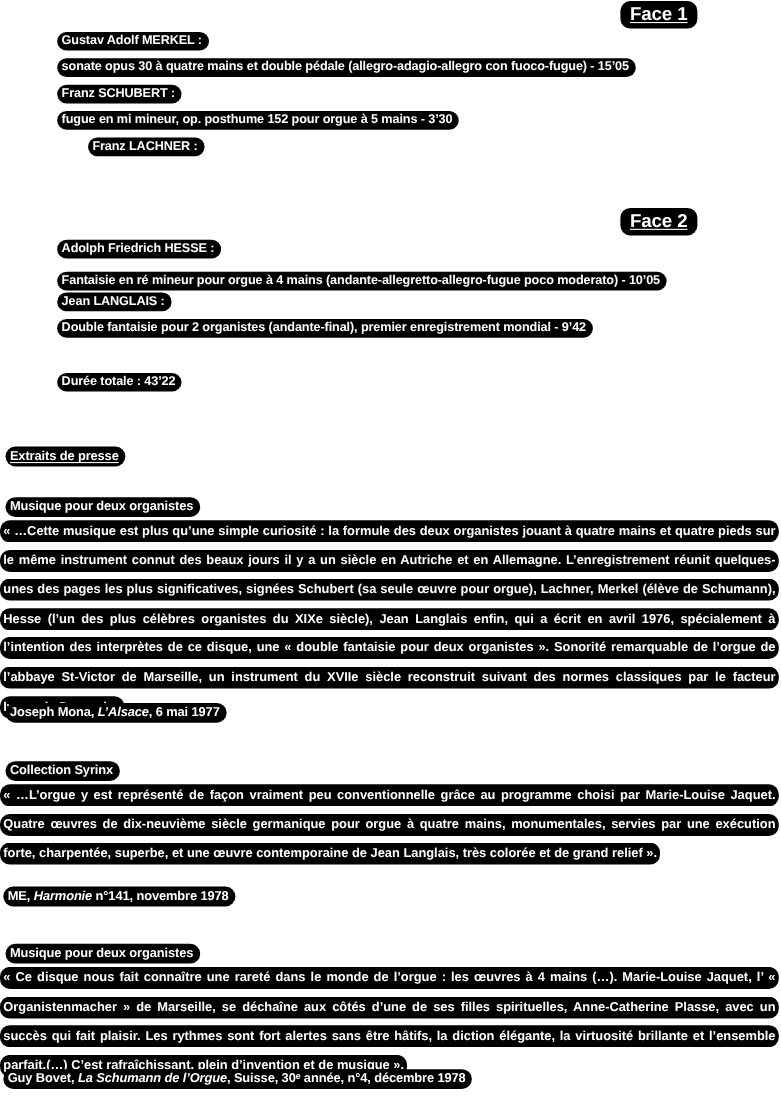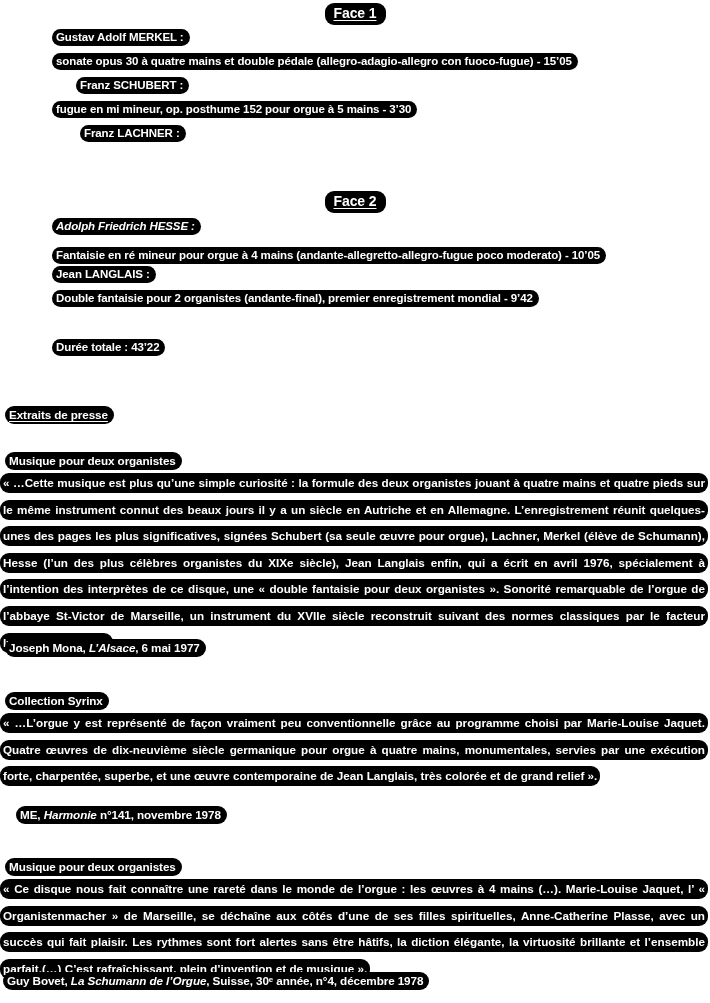--- a/index.html
+++ b/index.html
@@ -35,23 +35,23 @@
 
   .line {
     position: absolute;
     white-space: nowrap;
     font-size: 11.5px;
     line-height: 20px;
   }
 
   .center-head {
     position: absolute;
-    width: 710px;
-    text-align: center;
-    font-size: 14px;
+    width: 634px;
+    text-align: right;
+    font-size: 17px;
     line-height: 20px;
   }
   .center-head .hl { padding: 2px 9px 4px 9px; }
   .u { text-decoration: underline; text-underline-offset: 2px; }
 
   
   .para {
     position: absolute;
     text-align: justify;
     font-size: 11.7px;
@@ -91,36 +91,36 @@
     <span class="hl u">Face 1</span>
   </div>
 
   <div class="line" style="left:52px; top:27px;">
     <span class="hl">Gustav Adolf MERKEL :</span>
   </div>
   <div class="line" style="left:52px; top:51px;">
     <span class="hl">sonate opus 30 à quatre mains et double pédale (allegro-adagio-allegro con fuoco-fugue) - 15’05</span>
   </div>
 
-  <div class="line" style="left:52px; top:75px;margin-left:24px;">
+  <div class="line" style="left:52px; top:75px;">
     <span class="hl">Franz SCHUBERT :</span>
   </div>
   <div class="line" style="left:52px; top:99px;">
     <span class="hl">fugue en mi mineur, op. posthume 152 pour orgue à 5 mains - 3’30</span>
   </div>
 
   <div class="line" style="left:52px; top:123px;padding-left:28px;">
     <span class="hl">Franz LACHNER :</span>
   </div>
 
   <div class="center-head" style="top:191px;">
     <span class="hl u">Face 2</span>
   </div>
 
-  <div class="line" style="left:52px; top:216px;font-style:italic;">
+  <div class="line" style="left:52px; top:216px;">
     <span class="hl">Adolph Friedrich HESSE :</span>
   </div>
   <div class="line" style="left:52px; top:245px;">
     <span class="hl">Fantaisie en ré mineur pour orgue à 4 mains (andante-allegretto-allegro-fugue poco moderato) - 10’05</span>
   </div>
 
   <div class="line" style="left:52px; top:264px;">
     <span class="hl">Jean LANGLAIS :</span>
   </div>
   <div class="line" style="left:52px; top:288px;">
@@ -144,21 +144,21 @@
   <div class="src" style="left:5px; top:638px;">
     <span class="hl"><span>Joseph Mona, </span><span class="it">L’Alsace</span><span>, 6 mai 1977</span></span>
   </div>
 
   <div class="sec-title" style="left:5px; top:691px;">
     <span class="hl">Collection Syrinx</span>
   </div>
   <div class="para" style="left:0px; top:710px; width:708px;">
     <span>« …L’orgue  y est représenté de façon vraiment peu conventionnelle grâce au programme choisi par Marie-Louise Jaquet. Quatre œuvres de dix-neuvième siècle  germanique pour orgue à quatre mains, monumentales, servies par une exécution  forte, charpentée, superbe, et une œuvre contemporaine de Jean Langlais, très colorée et de grand relief ».</span>
   </div>
-  <div class="src" style="left:16px; top:805px;text-decoration:underline;">
+  <div class="src" style="left:3px; top:805px;text-decoration:underline;">
     <span class="hl"><span> ME, </span><span class="it">Harmonie</span><span> n°141, novembre 1978</span></span>
   </div>
 
   <div class="sec-title" style="left:5px; top:857px;">
     <span class="hl">Musique pour deux organistes</span>
   </div>
   <div class="para" style="left:0px; top:876px; width:708px;">
     <span>« Ce disque nous fait connaître une rareté dans le monde de l’orgue : les œuvres à 4 mains  (…). Marie-Louise Jaquet, l’ « Organistenmacher » de Marseille, se déchaîne aux côtés d’une de ses filles spirituelles, Anne-Catherine Plasse, avec un succès qui fait plaisir. Les rythmes sont fort alertes sans être hâtifs, la diction élégante, la virtuosité brillante et l’ensemble parfait.(…) C’est rafraîchissant, plein d’invention et de  musique ».</span>
   </div>
   <div class="src" style="left:3px; top:971px;">

